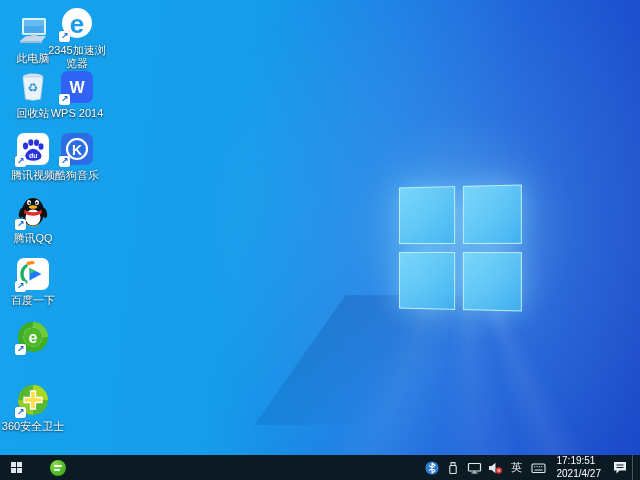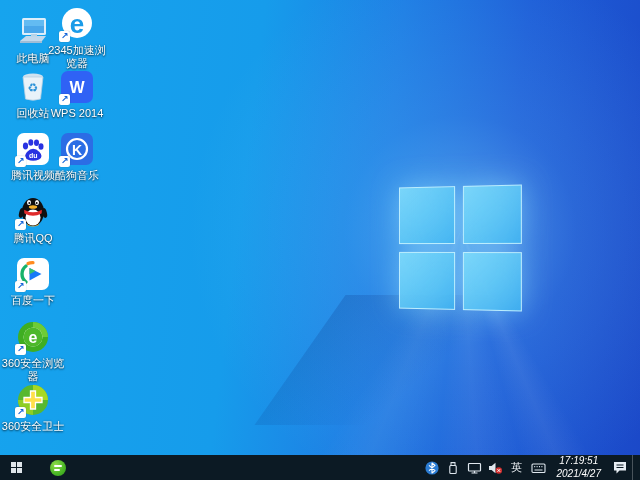--- a/index.html
+++ b/index.html
@@ -67,21 +67,21 @@
     width:16px; height:16px; border-radius:50%;
     background: radial-gradient(circle at 35% 30%, #8fdc4a, #49b625 60%, #33971a);
     position:relative;
   }
   .g360 i { position:absolute; left:4px; width:8px; height:2px; background:#fff; border-radius:1px; }
   .g360 i.t { top:5px; } .g360 i.b { top:9px; width:6px; }
 
   .tray { margin-left:auto; display:flex; align-items:center; gap:4px; padding-right:4px; }
   .tray-ic { width:17px; height:25px; display:flex; align-items:center; justify-content:center; }
   .ime { color:#eef2f6; font-size:11px; width:18px; text-align:center; }
-  .clock { color:#fff; font-size:10px; line-height:1.22; text-align:center; padding:0 6px; white-space:nowrap;font-style:italic; }
+  .clock { color:#fff; font-size:10px; line-height:1.22; text-align:left; padding:0 6px; white-space:nowrap; }
   .show-desktop { width:4px; height:25px; border-left:1px solid rgba(255,255,255,0.25); }
 </style>
 </head>
 <body>
 
 <div class="desktop">
   <div class="rays"></div>
   <div class="logo-shadow"></div>
 
   <div class="winlogo">
@@ -170,21 +170,20 @@
     <div class="art">
       <svg width="34" height="34" viewBox="0 0 34 34">
         <circle cx="17" cy="17" r="15" fill="#3fae22"></circle>
         <path d="M17 2 A15 15 0 0 1 32 17 L26 17 A9 9 0 0 0 17 8 Z" fill="#6ecb36"></path>
         <circle cx="17" cy="17" r="9.5" fill="#fff"></circle>
         <circle cx="17" cy="17" r="9.5" fill="#4db82a"></circle>
         <text x="17" y="23" font-size="16" font-weight="bold" text-anchor="middle" fill="#fff">e</text>
       </svg>
       <span class="shortcut-arrow">↗</span>
     </div>
-    <div class="lbl">360安全浏览器</div>
   </div>
 
   <div class="dicon" style="left:0px;top:383px">
     <div class="art">
       <svg width="34" height="34" viewBox="0 0 34 34">
         <circle cx="17" cy="17" r="15" fill="#57b830"></circle>
         <path d="M17 2 A15 15 0 0 1 32 17 L17 17 Z" fill="#a8d822"></path>
         <path d="M2 17 A15 15 0 0 0 17 32 L17 17 Z" fill="#8fce26"></path>
         <path d="M14.5 8 h5 v6.5 H26 v5 h-6.5 V26 h-5 v-6.5 H8 v-5 h6.5 Z" fill="#ffe04a" stroke="#fff" stroke-width="1.3"></path>
       </svg>

